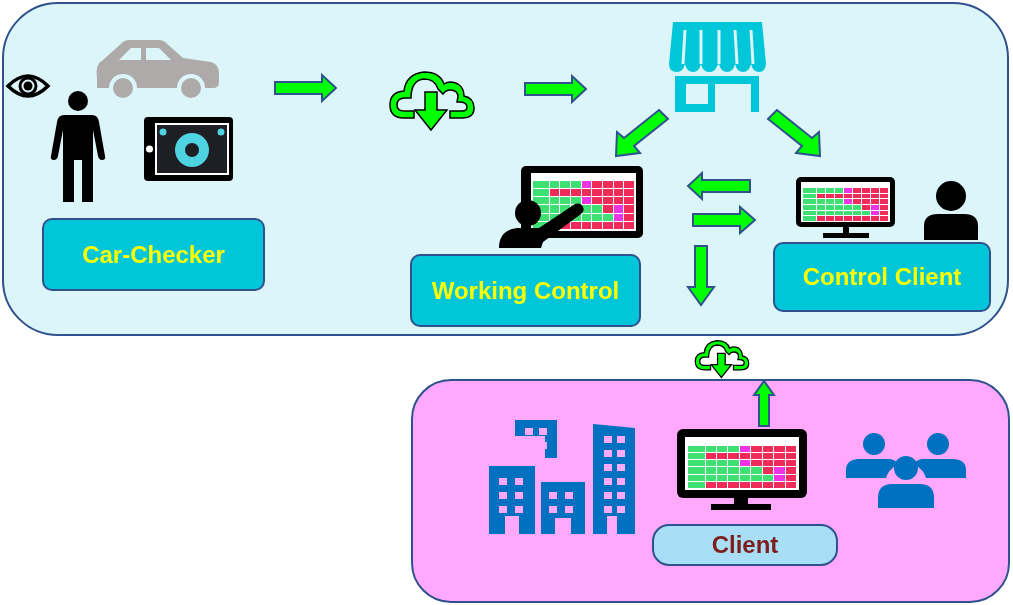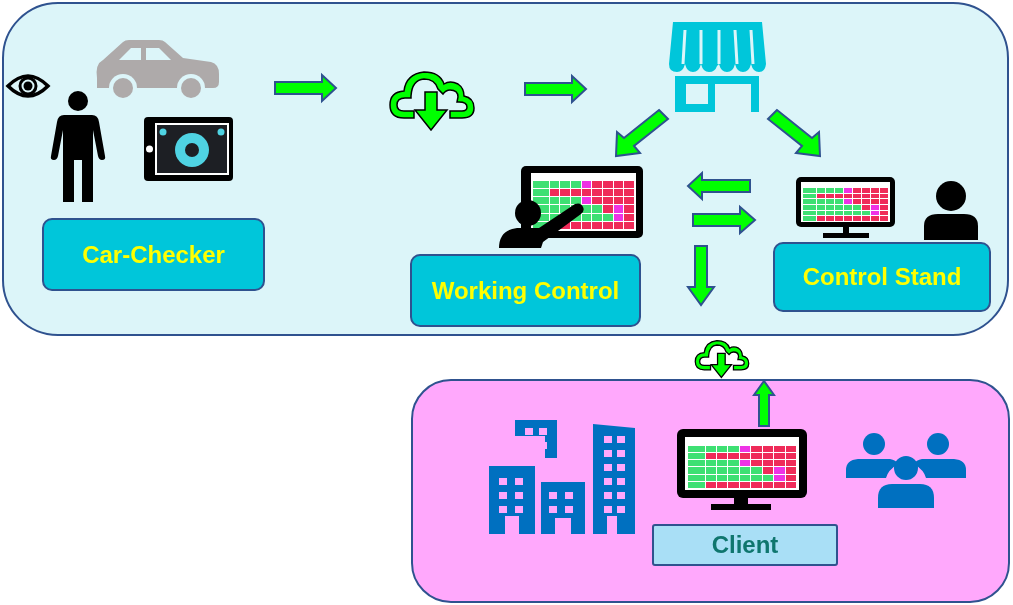--- a/index.html
+++ b/index.html
@@ -1,21 +1,21 @@
 <!DOCTYPE html>
 <html><head>
 <meta charset="utf-8">
 <style>
   html, body { margin:0; padding:0; background:#ffffff; }
   body { width:1013px; height:605px; position:relative; overflow:hidden; font-family:"Liberation Sans", sans-serif; }
   .abs { position:absolute; }
   .panel-top { left:2px; top:2px; width:1007px; height:334px; background:#dcf5f9; border:2px solid #2f528f; border-radius:56px; box-sizing:border-box; }
   .panel-bottom { left:411px; top:379px; width:599px; height:224px; background:#ffa8fc; border:2px solid #2f528f; border-radius:40px; box-sizing:border-box; }
   .label-box { background:#00c6da; border:2px solid #2f528f; border-radius:10px; box-sizing:border-box; display:flex; align-items:center; justify-content:center; color:#ffff00; font-weight:bold; font-size:24px; }
-  .client-box { background:#a9dff6; border:2px solid #2f528f; border-radius:3px; box-sizing:border-box; display:flex; align-items:center; justify-content:center; color:#0f766e; font-weight:bold; font-size:24px; }
+  .client-box { background:#a9dff6; border:2px solid #2f528f; border-radius:17px; box-sizing:border-box; display:flex; align-items:center; justify-content:center; color:#7f1d1d; font-weight:bold; font-size:24px; }
   svg { display:block; overflow:visible; }
   .tbl { display:grid; gap:1px; background:#ffffff; }
   .tbl div { min-height:0; }
 </style>
 </head>
 <body>
 
 <div class="abs panel-top"></div>
 <div class="abs panel-bottom"></div>
 
@@ -46,21 +46,21 @@
   <rect x="13" y="8" width="70" height="48" fill="#1d1f24"></rect>
   <circle cx="5.5" cy="32" r="3.5" fill="#fff"></circle>
   <circle cx="19" cy="15" r="3.5" fill="#4fd3e3"></circle>
   <circle cx="77" cy="15" r="3.5" fill="#4fd3e3"></circle>
   <circle cx="48" cy="33" r="17" fill="#4fd3e3"></circle>
   <circle cx="48" cy="33" r="7" fill="#1d1f24"></circle>
 </svg>
 
 <div class="abs label-box" style="left:42px;top:218px;width:223px;height:73px;">Car-Checker</div>
 <div class="abs label-box" style="left:410px;top:254px;width:231px;height:73px;">Working Control</div>
-<div class="abs label-box" style="left:773px;top:242px;width:218px;height:70px;">Control Stand</div>
+<div class="abs label-box" style="left:773px;top:242px;width:218px;height:70px;">Control Client</div>
 <div class="abs client-box" style="left:652px;top:524px;width:186px;height:42px;">Client</div>
 
 <svg class="abs" style="left:274px;top:74px;" width="64" height="28" viewBox="0 0 64 28">
   <path d="M1 8 H48 V1 L62 14 L48 27 V20 H1 Z" fill="#00ff00" stroke="#2f528f" stroke-width="2"></path>
 </svg>
 <svg class="abs" style="left:524px;top:75px;" width="64" height="28" viewBox="0 0 64 28">
   <path d="M1 8 H48 V1 L62 14 L48 27 V20 H1 Z" fill="#00ff00" stroke="#2f528f" stroke-width="2"></path>
 </svg>
 
 <svg class="abs" style="left:388px;top:68px;" width="88" height="66" viewBox="0 0 88 66">

